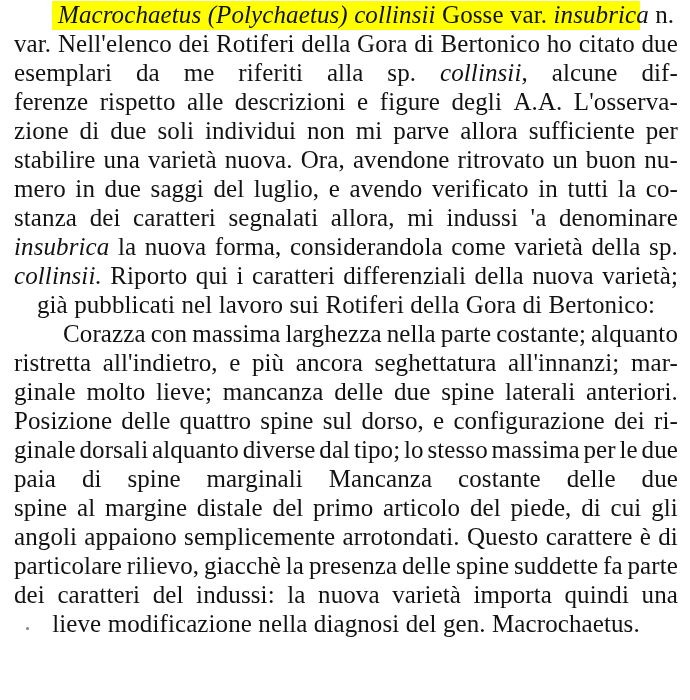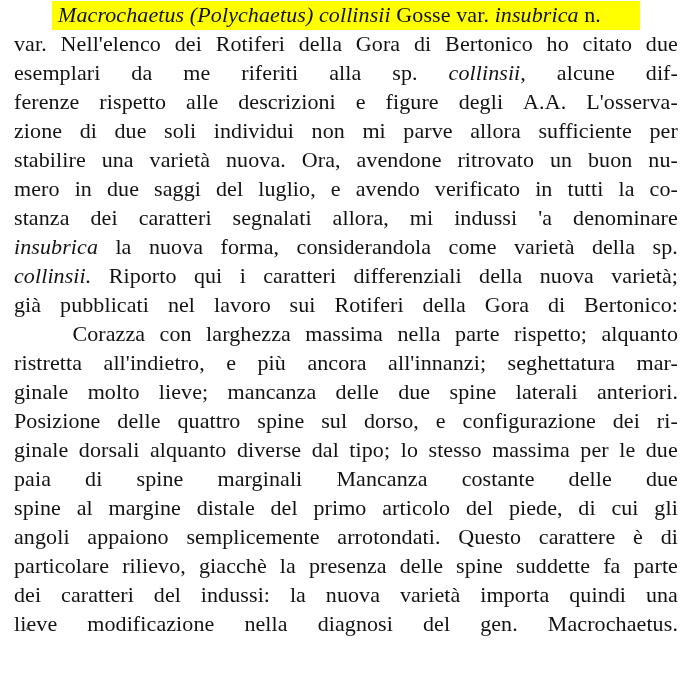--- a/index.html
+++ b/index.html
@@ -29,32 +29,32 @@
     top: 0px;
     width: 664px;
   }
 
   .line {
     position: relative;
     height: 29px;
     line-height: 29px;
     white-space: nowrap;
     color: #121212;
-    font-size: 22px;
+    font-size: 25px;
     letter-spacing: 0.1px;
   }
 
   
   .line .row {
     display: flex;
     width: 100%;
     align-items: baseline;
   }
   .line .row.flush {
-    justify-content: space-between;
+    justify-content: center;
   }
   .line .row.just {
     justify-content: space-between;
   }
   .line .row.just > .w {
     flex: 0 0 auto;
   }
 
   .w {
     display: inline-block;
@@ -241,37 +241,37 @@
         </div>
       </div>
       <div class="line">
         <div class="row flush"><span class="w">già</span>&nbsp;<span class="w">pubblicati</span>&nbsp;<span class="w">nel</span>&nbsp;<span class="w">lavoro</span>&nbsp;<span class="w">sui</span>&nbsp;<span class="w">Rotiferi</span>&nbsp;<span class="w">della</span>&nbsp;<span class="w">Gora</span>&nbsp;<span class="w">di</span>&nbsp;<span class="w">Bertonico:</span></div>
       </div>
       <div class="line">
         <div class="row just">
           <span class="indent"></span>
           <span class="w">Corazza</span>
           <span class="w">con</span>
+          <span class="w">massima</span>
           <span class="w">larghezza</span>
-          <span class="w">massima</span>
           <span class="w">nella</span>
           <span class="w">parte</span>
-          <span class="w">rispetto;</span>
+          <span class="w">costante;</span>
           <span class="w">alquanto</span>
         </div>
       </div>
       <div class="line">
         <div class="row just">
           <span class="w">ristretta</span>
           <span class="w">all'indietro,</span>
           <span class="w">e</span>
           <span class="w">più</span>
           <span class="w">ancora</span>
+          <span class="w">seghettatura</span>
           <span class="w">all'innanzi;</span>
-          <span class="w">seghettatura</span>
           <span class="w">mar-</span>
         </div>
       </div>
       <div class="line">
         <div class="row just">
           <span class="w">ginale</span>
           <span class="w">molto</span>
           <span class="w">lieve;</span>
           <span class="w">mancanza</span>
           <span class="w">delle</span>

